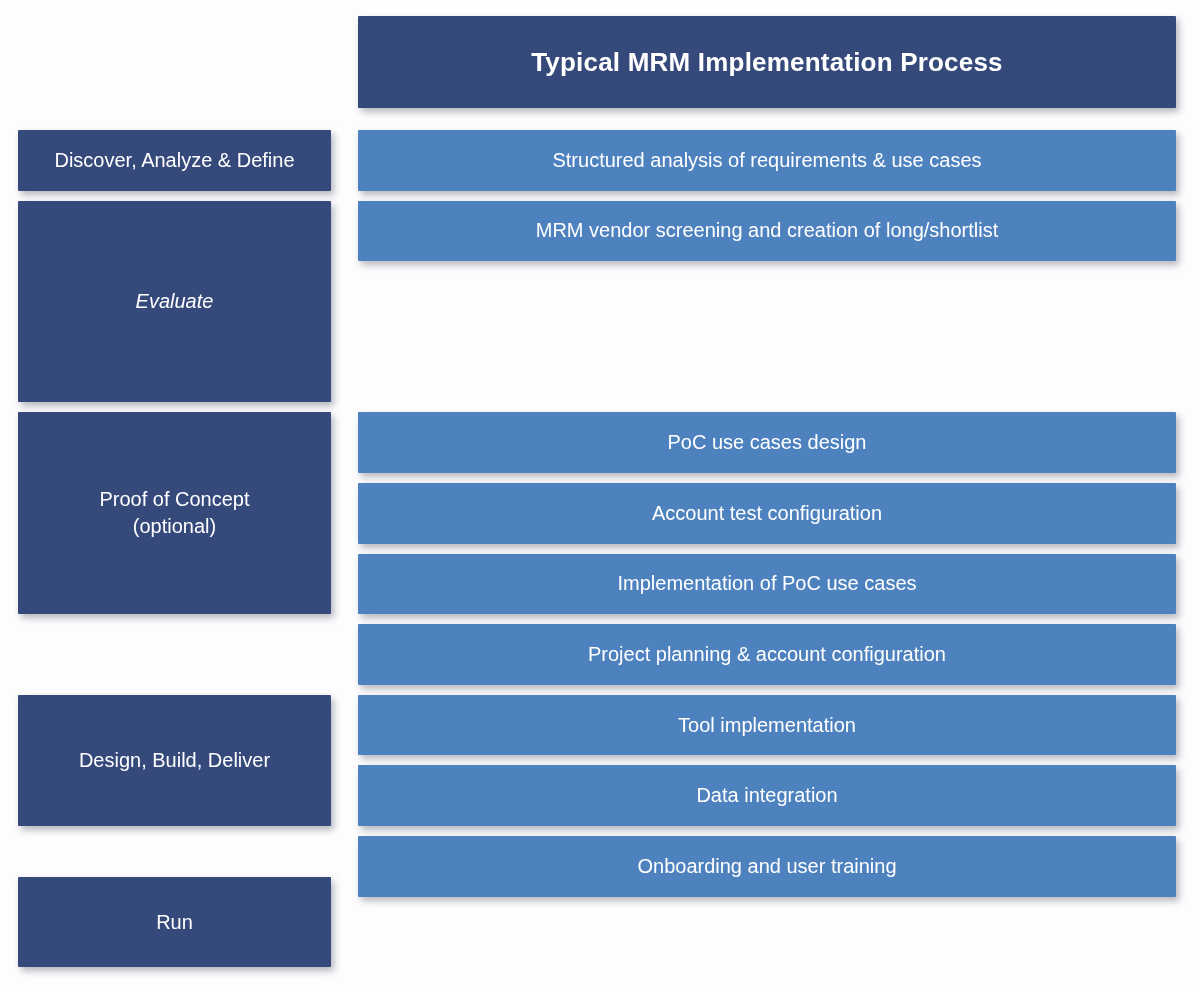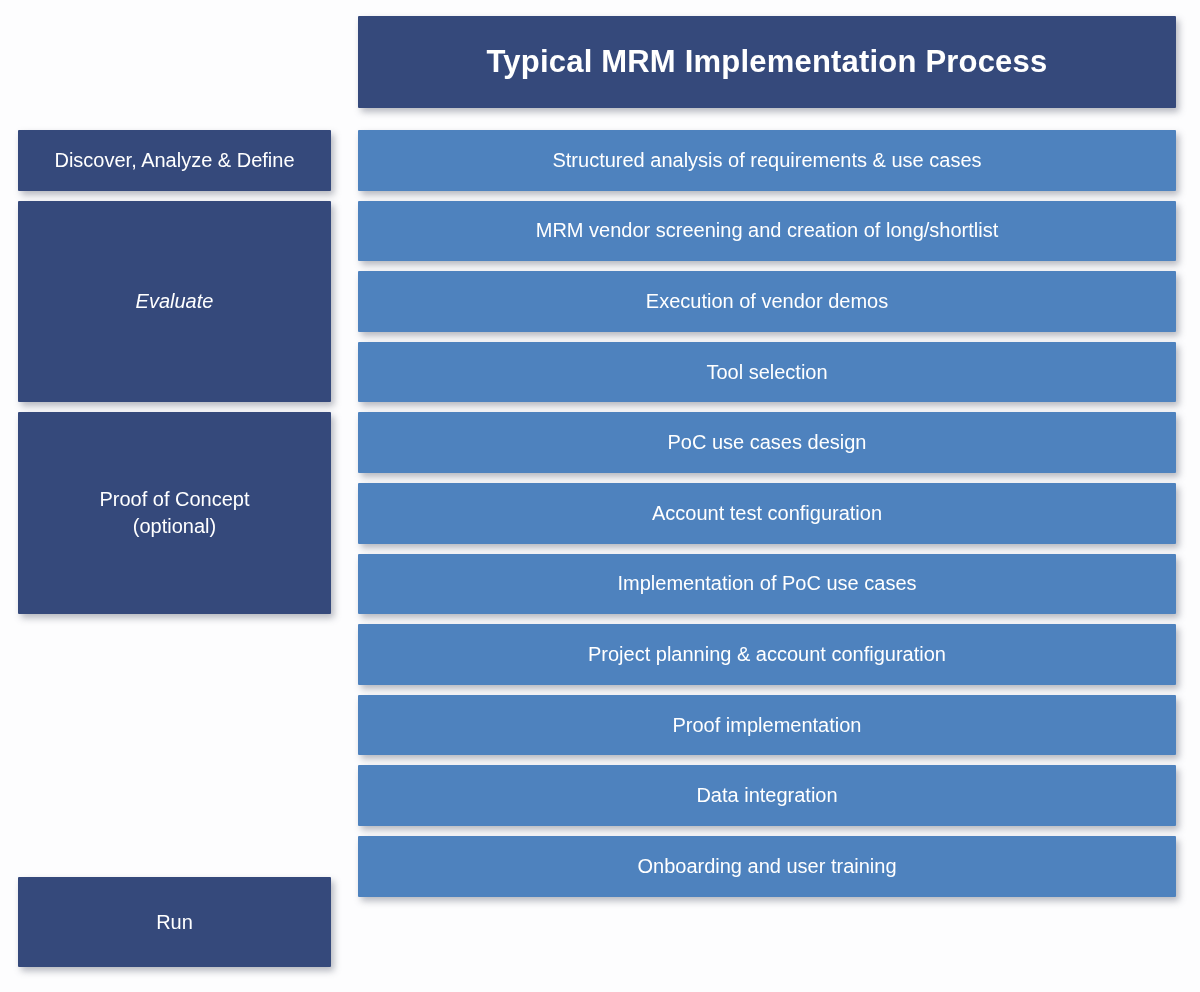--- a/index.html
+++ b/index.html
@@ -26,21 +26,21 @@
     box-shadow: 3px 4px 7px rgba(95, 100, 115, 0.45);
     border-radius: 1px;
   }
   .header-box {
     position: absolute;
     left: 358px;
     top: 16px;
     width: 818px;
     height: 92px;
     background: var(--phase-bg, #35497B);
-    font-size: 31px;
+    font-size: 26px;
     font-weight: bold;
     letter-spacing: 0.2px;
   }
   .grid {
     position: absolute;
     left: 18px;
     top: 130px;
     display: grid;
     grid-template-columns: 313px 818px;
     column-gap: 27px;
@@ -80,50 +80,47 @@
     <div class="box phase phase-1">
       <span>Discover, Analyze &amp; Define</span>
     </div>
     <div class="box phase phase-2">
       <span>Evaluate</span>
     </div>
     <div class="box phase phase-3">
       <span>Proof of Concept</span>
       <span>(optional)</span>
     </div>
+    <div class="box phase phase-5">
+      <span>Design, Build, Deliver</span>
+    </div>
     <div class="box phase phase-6">
       <span>Run</span>
     </div>
 
     <div class="box step" style="grid-row:1">
       <span>Structured analysis of requirements &amp; use cases</span>
     </div>
     <div class="box step" style="grid-row:2">
       <span>MRM vendor screening and creation of long/shortlist</span>
-    </div>
-    <div class="box step" style="grid-row:3">
-      <span>Execution of vendor demos</span>
-    </div>
-    <div class="box step" style="grid-row:4">
-      <span>Tool selection</span>
     </div>
     <div class="box step" style="grid-row:5">
       <span>PoC use cases design</span>
     </div>
     <div class="box step" style="grid-row:6">
       <span>Account test configuration</span>
     </div>
     <div class="box step" style="grid-row:7">
       <span>Implementation of PoC use cases</span>
     </div>
     <div class="box step" style="grid-row:8">
       <span>Project planning &amp; account configuration</span>
     </div>
     <div class="box step" style="grid-row:9">
-      <span>Proof implementation</span>
+      <span>Tool implementation</span>
     </div>
     <div class="box step" style="grid-row:10">
       <span>Data integration</span>
     </div>
     <div class="box step" style="grid-row:11">
       <span>Onboarding and user training</span>
     </div>
 
   </div>
 </div>

